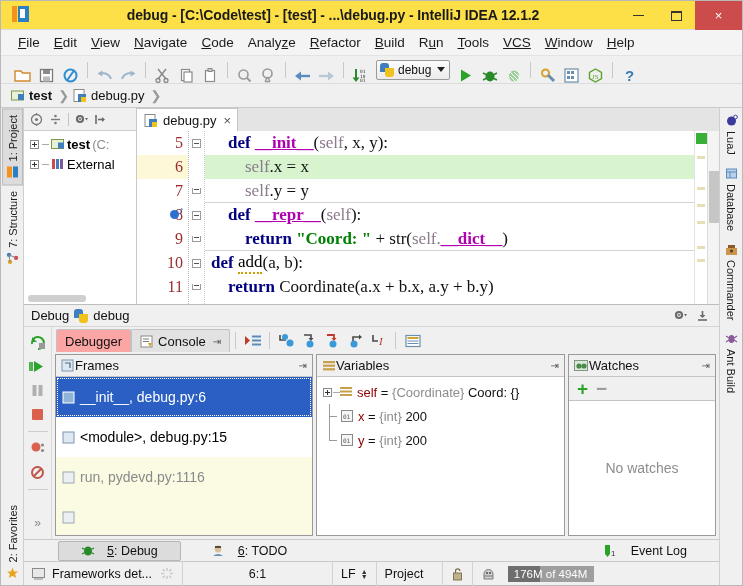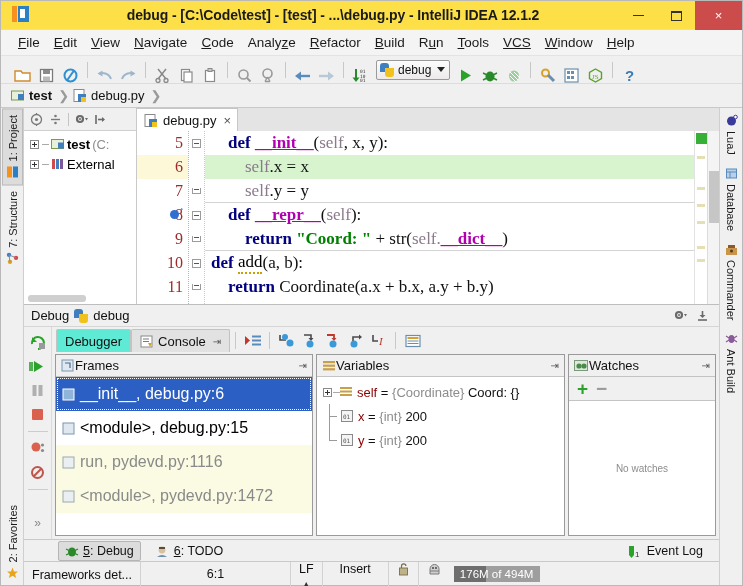--- a/index.html
+++ b/index.html
@@ -218,21 +218,21 @@
   .rail-sep { width: 20px; height: 1px; background: #ccc; margin: 3px 0; }
   .rail-gap { flex: 1; }
 
   .dbg-content { flex: 1; display: flex; flex-direction: column; min-width: 0; }
   .dbg-tabrow { height: 27px; min-height: 27px; display: flex; align-items: center; gap: 0; padding-left: 4px; background: #f0f0f0; }
   .dtab {
     height: 23px; display: flex; align-items: center; gap: 4px; padding: 0 8px;
     font-size: 13px; color: #111; border: 1px solid #c2c2c2; border-bottom: none;
     background: #e2e2e2; border-radius: 2px 2px 0 0;
   }
-  .dtab.active { background: #5eead4; }
+  .dtab.active { background: #fca5a5; }
   .dtab .pin { color: #555; font-size: 10px; margin-left: 3px; }
   .dtb-sep { width: 1px; height: 17px; background: #c8c8c8; margin: 0 5px; }
   .dtb-btn { width: 23px; height: 21px; display: flex; align-items: center; justify-content: center; }
 
   .dbg-panes { flex: 1; display: flex; min-height: 0; gap: 3px; padding: 0 3px 3px 3px; }
   .pane {
     background: #fff; border: 1px solid #9a9a9a; display: flex; flex-direction: column; min-width: 0;
   }
   .pane-hdr {
     height: 22px; min-height: 22px; background: #f0f0f0; display: flex; align-items: center;
@@ -248,21 +248,21 @@
     display: flex; align-items: center; gap: 5px; padding-left: 4px; font-size: 13px;
   }
   .combo .arrowbox {
     margin-left: auto; width: 20px; height: 20px; background: linear-gradient(#fbfbfb,#e6e6e6);
     border: 1px solid #9b9b9b; display: flex; align-items: center; justify-content: center;
   }
   .combo .caret { border-left: 5px solid transparent; border-right: 5px solid transparent; border-top: 6px solid #1a1a1a; }
   .arrow-btn { width: 20px; height: 22px; display: flex; align-items: center; justify-content: center; }
 
   .frames-list { flex: 1; overflow: hidden; background: #fff; }
-  .frame-row { height: 34px; display: flex; align-items: center; gap: 5px; padding-left: 6px; font-size: 16px; white-space: nowrap; }
+  .frame-row { height: 40px; display: flex; align-items: center; gap: 5px; padding-left: 6px; font-size: 14px; white-space: nowrap; }
   .frame-row.sel { background: #2b5fc4; color: #fff; outline: 1px dotted #fff; outline-offset: -2px; }
   .frame-row.lib { background: #fbfbe3; color: #8a8a8a; text-align: center; }
   .frame-ico { width: 13px; height: 13px; flex: none; }
 
   .vars-pane { flex: 1; min-width: 0; }
   .vars-body { flex: 1; background: #fff; padding-top: 3px; overflow: hidden; }
   .var-row { height: 24px; display: flex; align-items: center; font-size: 13px; white-space: nowrap; padding-left: 3px; }
   .var-name { color: #8b0000; }
   .var-type { color: #8d8d8d; text-align: center; }
   .var-val { color: #111; }
@@ -271,37 +271,37 @@
   .tree-line.mid::after  { content:""; position:absolute; left:4px; top:12px; width:8px; height:1px; background:#9a9a9a; }
   .tree-line.last::before { content:""; position:absolute; left:4px; top:0; width:1px; height:12px; background:#9a9a9a; }
   .tree-line.last::after  { content:""; position:absolute; left:4px; top:12px; width:8px; height:1px; background:#9a9a9a; }
 
   .watches-pane { width: 148px; min-width: 148px; }
   .watch-tools { height: 24px; min-height: 24px; background: #f0f0f0; display: flex; align-items: center;
                  gap: 8px; padding-left: 8px; border-bottom: 1px solid #c4c4c4; }
   .watch-plus { color: #2aa32a; font-size: 19px; font-weight: bold; line-height: 1; }
   .watch-minus { color: #9a9a9a; font-size: 19px; font-weight: bold; line-height: 1; }
   .watch-body { flex: 1; background: #fff; display: flex; align-items: center; justify-content: center;
-                font-size: 10px; color: #8d8d8d; }
+                font-size: 14px; color: #8d8d8d; }
 
   
   .toolwin-bar {
     height: 22px; min-height: 22px; background: #f0f0f0; display: flex; align-items: center;
     padding-left: 34px; gap: 8px; border-top: 1px solid #c9c9c9;
   }
-  .tw-btn { display: flex; align-items: flex-end; gap: 4px; font-size: 12.5px; color: #111; padding: 2px 6px; }
+  .tw-btn { display: flex; align-items: flex-start; gap: 12px; font-size: 12.5px; color: #111; padding: 2px 22px; }
   .tw-btn.active { background: #dcdcdc; border: 1px solid #b5b5b5; border-radius: 2px; }
   .tw-btn u { text-decoration: underline; }
   .tw-spacer { flex: 1; }
 
   .statusbar {
     height: 24px; min-height: 24px; background: #f0f0f0; display: flex; align-items: center;
     border-top: 1px solid #c9c9c9; font-size: 12.5px; color: #111;
   }
-  .sb-cell { display: flex; align-items: center; gap: 5px; padding: 0 8px; height: 24px; border-right: 1px solid #d2d2d2; flex-direction: column; }
+  .sb-cell { display: flex; align-items: center; gap: 5px; padding: 0 8px; height: 24px; border-right: 1px solid #d2d2d2; }
   .sb-cell.nb { border-right: none; }
   .sb-pos { width: 150px; justify-content: center; }
   .sb-updown { display: inline-flex; flex-direction: column; line-height: 5px; font-size: 7px; color: #333; }
   .mem {
     background: #9e9e9e; color: #fff; padding: 2px 6px; font-size: 11.5px; margin: 0 4px;
     position: relative; overflow: hidden; min-width: 86px; text-align: center;
   }
   .mem .fill { position: absolute; left: 0; top: 0; bottom: 0; width: 38%; background: #6e6e6e; }
   .mem span { position: relative; }
 
@@ -888,21 +888,20 @@
                   <div class="frame-row lib">
                     <svg class="frame-ico" width="13" height="13">
                         <rect x="1" y="1" width="11" height="11" fill="#eceff2" stroke="#9aa8b4" stroke-width="1"></rect>
                       </svg>
                     <span>run, pydevd.py:1116</span>
                   </div>
                   <div class="frame-row lib">
                     <svg class="frame-ico" width="13" height="13">
                         <rect x="1" y="1" width="11" height="11" fill="#eceff2" stroke="#9aa8b4" stroke-width="1"></rect>
                       </svg>
-                    <span>&lt;module&gt;, pydevd.py:1472</span>
                   </div>
                 </div>
               </div>
 
               <div class="pane vars-pane">
                 <div class="pane-hdr">
                   <svg width="14" height="13">
                       <rect x="1" y="2" width="12" height="2.2" fill="#c8a04a"></rect>
                       <rect x="1" y="5.6" width="12" height="2.2" fill="#c8a04a"></rect>
                       <rect x="1" y="9.2" width="12" height="2.2" fill="#c8a04a"></rect>
@@ -1027,21 +1026,21 @@
             </svg>
         </div>
         <div class="sb-cell sb-pos">6:1</div>
         <div class="sb-cell">
           <span>LF</span>
           <span class="sb-updown">
               <span>▲</span>
               <span>▼</span>
             </span>
         </div>
-        <div class="sb-cell" style="min-width:66px">Insert</div>
+        <div class="sb-cell" style="min-width:66px">Project</div>
         <div class="sb-cell">
           <svg width="13" height="14">
               <rect x="2.5" y="6" width="8" height="7" fill="#bfb28a" stroke="#7a6f4a" stroke-width="0.9"></rect>
               <path d="M4.5 6 v-2 a2.2 2.2 0 0 1 4.4 0" fill="none" stroke="#7a6f4a" stroke-width="1.2"></path>
             </svg>
         </div>
         <div class="sb-cell nb">
           <svg width="15" height="14">
               <path d="M3 12 v-5 a4.5 4.5 0 0 1 9 0 v5 z" fill="#cfcfcf" stroke="#7a7a7a" stroke-width="1"></path>
               <line x1="3" y1="9" x2="12" y2="9" stroke="#7a7a7a"></line>

